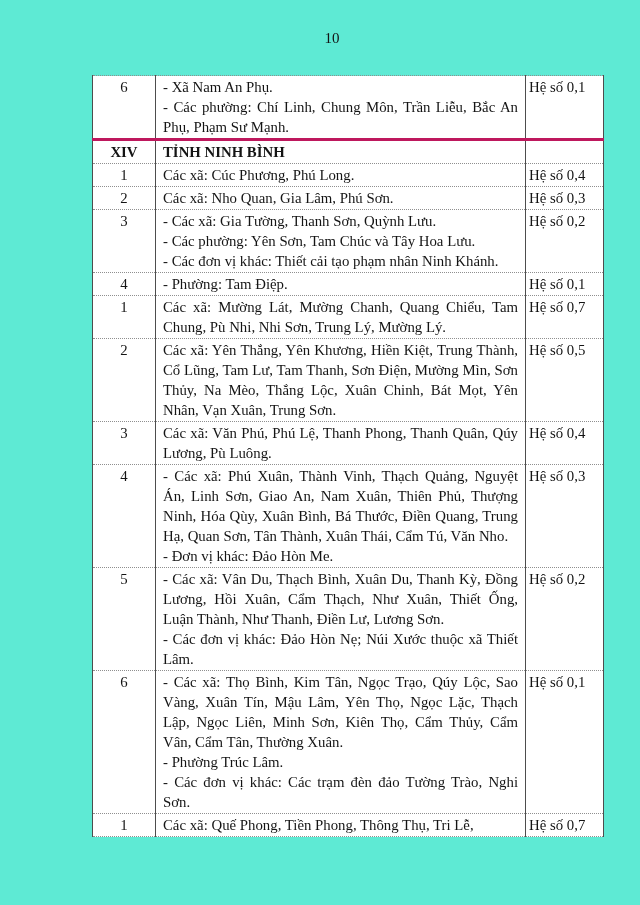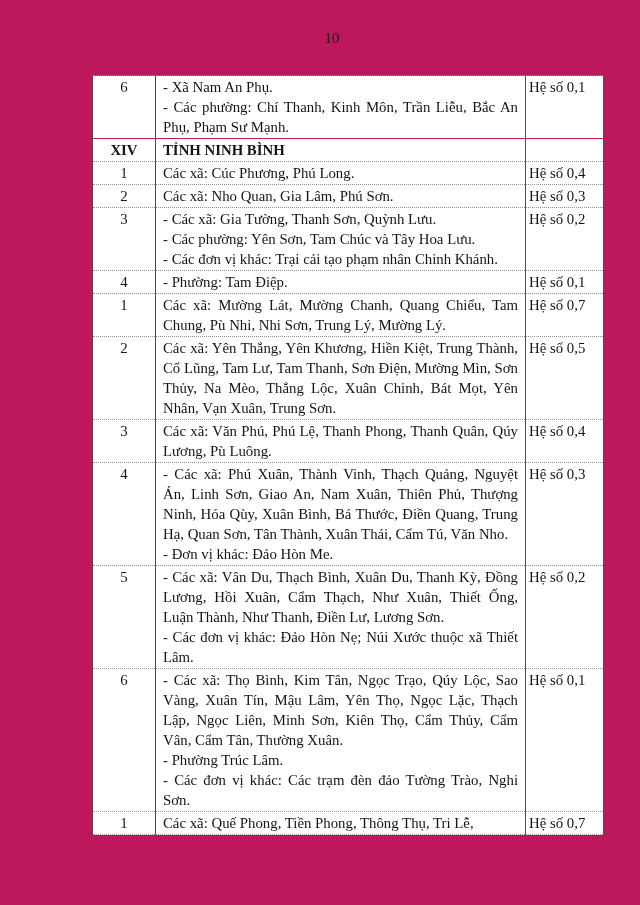--- a/index.html
+++ b/index.html
@@ -4,21 +4,21 @@
 <style>
   html, body {
     margin: 0;
     padding: 0;
     background: #ffffff;
   }
   .page {
     position: relative;
     width: 640px;
     height: 905px;
-    background: #be185d;
+    background: #5eead4;
     overflow: hidden;
     font-family: "Liberation Serif", "DejaVu Serif", serif;
     color: #141414;
   }
   .page-number {
     position: absolute;
     top: 29px;
     left: 92px;
     width: 480px;
     text-align: center;
@@ -40,21 +40,21 @@
     vertical-align: top;
     font-size: 14.8px;
     line-height: 20px;
     border-left: 1px solid #4d4d4d;
     border-right: 1px solid #4d4d4d;
     border-top: 1px dotted #8f8f8f;
     padding: 1px 2px;
     background: #ffffff;
   }
   tr.section-row td {
-    border-top: 1px solid #be185d;
+    border-top: 3px solid #be185d;
   }
   tbody tr:last-child td {
     border-bottom: 1px dotted #8f8f8f;
   }
   td.cell-no {
     text-align: center;
   }
   td.cell-desc {
     padding: 1px 7px;
   }
@@ -85,21 +85,21 @@
     <colgroup>
       <col class="c1">
       <col class="c2">
       <col class="c3">
     </colgroup>
     <tbody>
         <tr class="item-row">
     <td class="cell-no">6</td>
     <td class="cell-desc">
             <p class="para">- Xã Nam An Phụ.</p>
-            <p class="para">- Các phường: Chí Thanh, Kinh Môn, Trần Liễu, Bắc An Phụ, Phạm Sư Mạnh.</p>
+            <p class="para">- Các phường: Chí Linh, Chung Môn, Trần Liễu, Bắc An Phụ, Phạm Sư Mạnh.</p>
           </td>
     <td class="cell-coef">Hệ số 0,1</td>
   </tr>
         <tr class="section-row">
     <td class="cell-no">XIV</td>
     <td class="cell-desc">
             <p class="para section-title">TỈNH NINH BÌNH</p>
           </td>
     <td class="cell-coef"></td>
   </tr>
@@ -115,21 +115,21 @@
     <td class="cell-desc">
             <p class="para">Các xã: Nho Quan, Gia Lâm, Phú Sơn.</p>
           </td>
     <td class="cell-coef">Hệ số 0,3</td>
   </tr>
         <tr class="item-row">
     <td class="cell-no">3</td>
     <td class="cell-desc">
             <p class="para">- Các xã: Gia Tường, Thanh Sơn, Quỳnh Lưu.</p>
             <p class="para">- Các phường: Yên Sơn, Tam Chúc và Tây Hoa Lưu.</p>
-            <p class="para">- Các đơn vị khác: Trại cải tạo phạm nhân Chinh Khánh.</p>
+            <p class="para">- Các đơn vị khác: Thiết cải tạo phạm nhân Ninh Khánh.</p>
           </td>
     <td class="cell-coef">Hệ số 0,2</td>
   </tr>
         <tr class="item-row">
     <td class="cell-no">4</td>
     <td class="cell-desc">
             <p class="para">- Phường: Tam Điệp.</p>
           </td>
     <td class="cell-coef">Hệ số 0,1</td>
   </tr>

